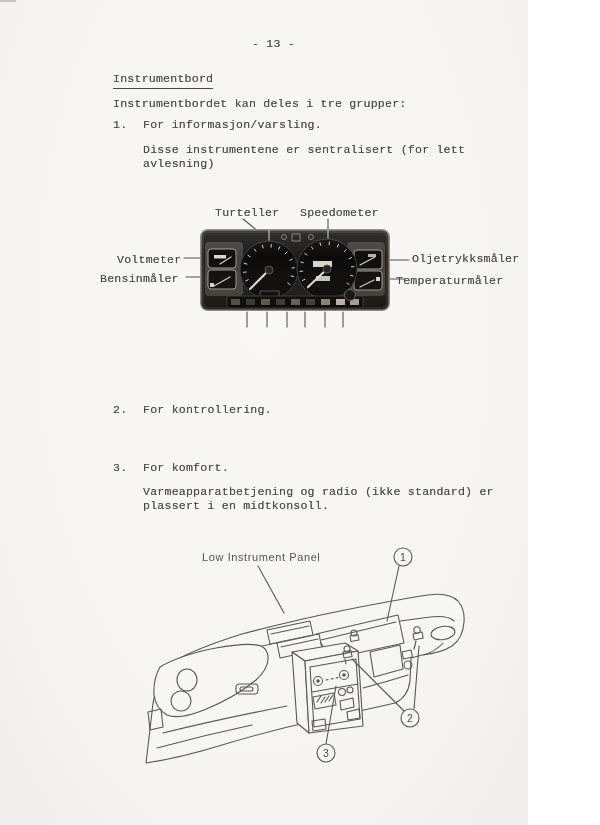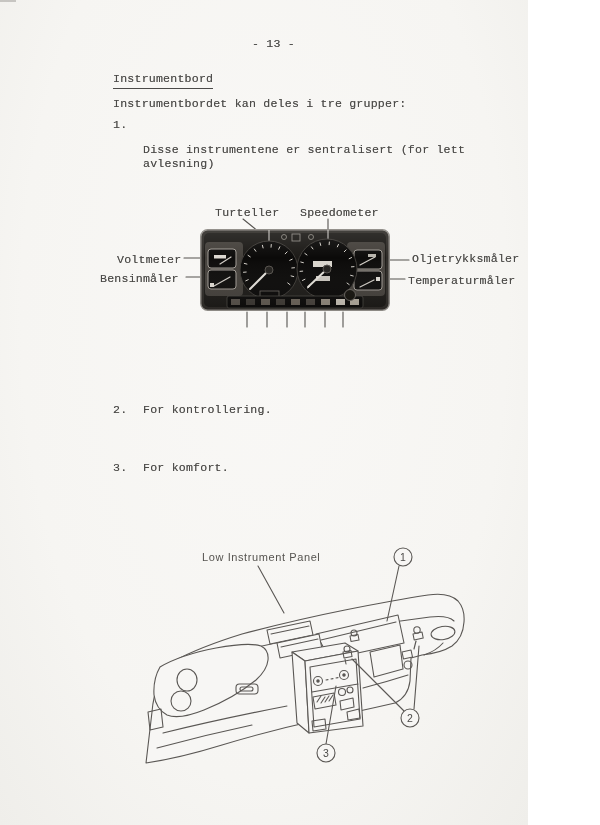--- a/index.html
+++ b/index.html
@@ -31,31 +31,32 @@
 
 <div class="page">
 
   <div class="edge-mark"></div>
 
   <div class="t" style="left:252px;top:37px;">- 13 -</div>
   <div class="t title" style="left:113px;top:72px;">Instrumentbord</div>
   <div class="t" style="left:113px;top:97px;">Instrumentbordet kan deles i tre grupper:</div>
 
   <div class="t" style="left:113px;top:118px;">1.</div>
+  <div class="t" style="left:143px;top:118px;">For informasjon/varsling.</div>
   <div class="t body-text" style="left:143px;top:143px;">Disse instrumentene er sentralisert (for lett
 avlesning)</div>
 
   <div style="position:absolute;left:0;top:0;">
 
     <div class="t" style="left:215px;top:206px;">Turteller</div>
     <div class="t" style="left:300px;top:206px;">Speedometer</div>
     <div class="t" style="left:117px;top:253px;">Voltmeter</div>
     <div class="t" style="left:100px;top:272px;">Bensinmåler</div>
     <div class="t" style="left:412px;top:252px;">Oljetrykksmåler</div>
-    <div class="t" style="left:408px;top:274px;font-family:Liberation Mono, monospace;">Temperaturmåler</div>
+    <div class="t" style="left:396px;top:274px;font-family:Liberation Mono, monospace;">Temperaturmåler</div>
 
     <svg style="left:100px;top:200px;" width="420" height="135" viewBox="100 200 420 135">
       <g stroke="#55534f" stroke-width="1.1" fill="none" stroke-linecap="round">
         <path d="M243,219 L269,240"></path>
         <path d="M328,219 L328,240"></path>
         <path d="M184,258 L206,258"></path>
         <path d="M186,277 L204,277"></path>
         <path d="M386,260 L409,260"></path>
         <path d="M388,279 L405,279"></path>
         <path d="M247,312 V327"></path>
@@ -169,20 +170,22 @@
       <circle cx="150" cy="66" r="5.5" fill="#16140f" stroke="#716c66" stroke-width="0.9"></circle>
       <rect x="0.75" y="0.75" width="188.5" height="80.5" rx="7" fill="url(#shine)"></rect>
     </svg>
   </div>
 
   <div class="t" style="left:113px;top:403px;">2.</div>
   <div class="t" style="left:143px;top:403px;">For kontrollering.</div>
 
   <div class="t" style="left:113px;top:461px;">3.</div>
   <div class="t" style="left:143px;top:461px;">For komfort.</div>
+  <div class="t body-text" style="left:143px;top:485px;">Varmeapparatbetjening og radio (ikke standard) er
+plassert i en midtkonsoll.</div>
 
   <div style="position:absolute;left:0;top:0;">
     <div class="caption" style="left:202px;top:551px;">Low Instrument Panel</div>
 
     <svg style="left:135px;top:545px;" width="340" height="235" viewBox="135 545 340 235">
       <g stroke="#5a5754" stroke-width="1.1" fill="none" stroke-linejoin="round" stroke-linecap="round">
 
         <path fill="#f7f6f4" d="M146,763 L152,712 Q153,697 159,682 Q163,669 174,661 Q200,647 242,634 Q295,620 345,610 Q395,600 428,595 Q449,592 458,601 Q465,609 464,622 Q463,638 452,646 Q441,653 422,655 L411,658 L410,681 Q408,697 395,703 Q360,711 318,720 Q268,731 222,745 Q180,758 146,763 Z"></path>
 
         <path d="M176,667 Q240,650 300,638 Q360,626 430,617 Q448,615 454,621"></path>

